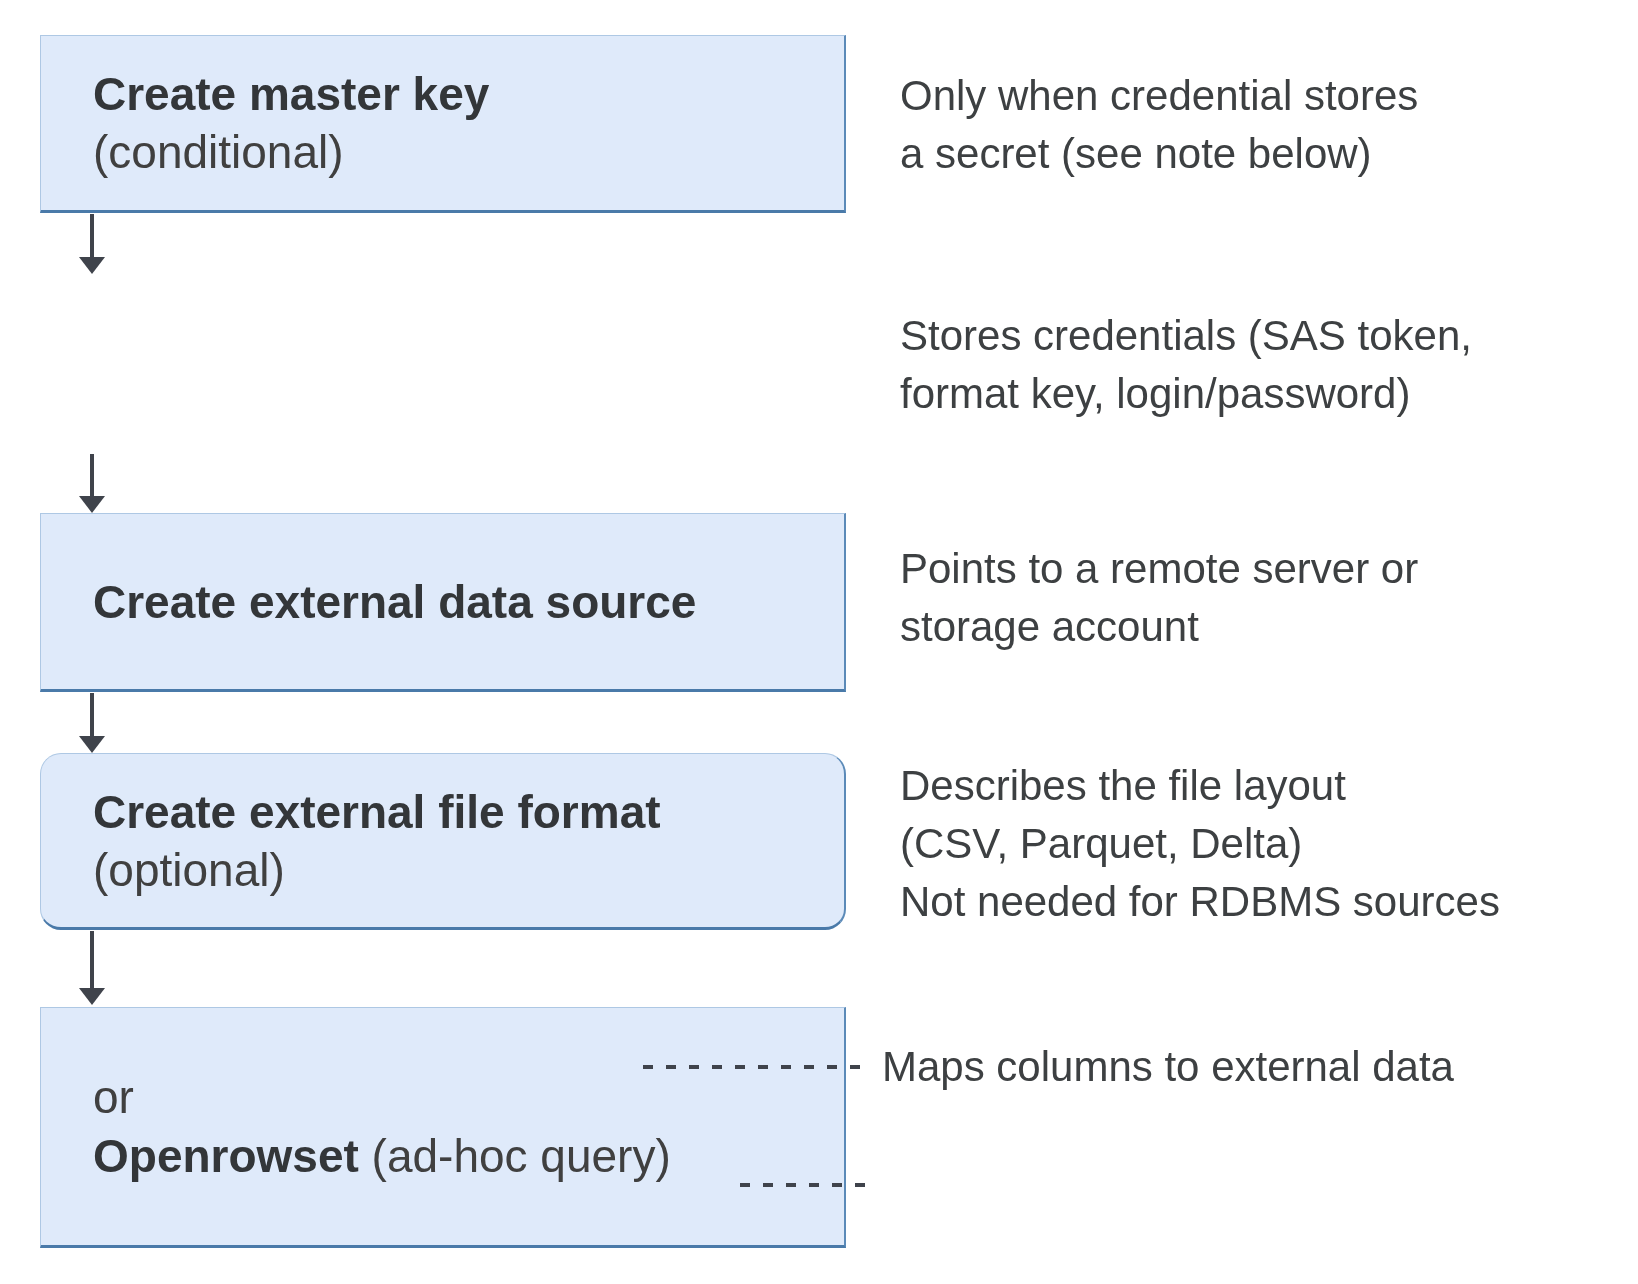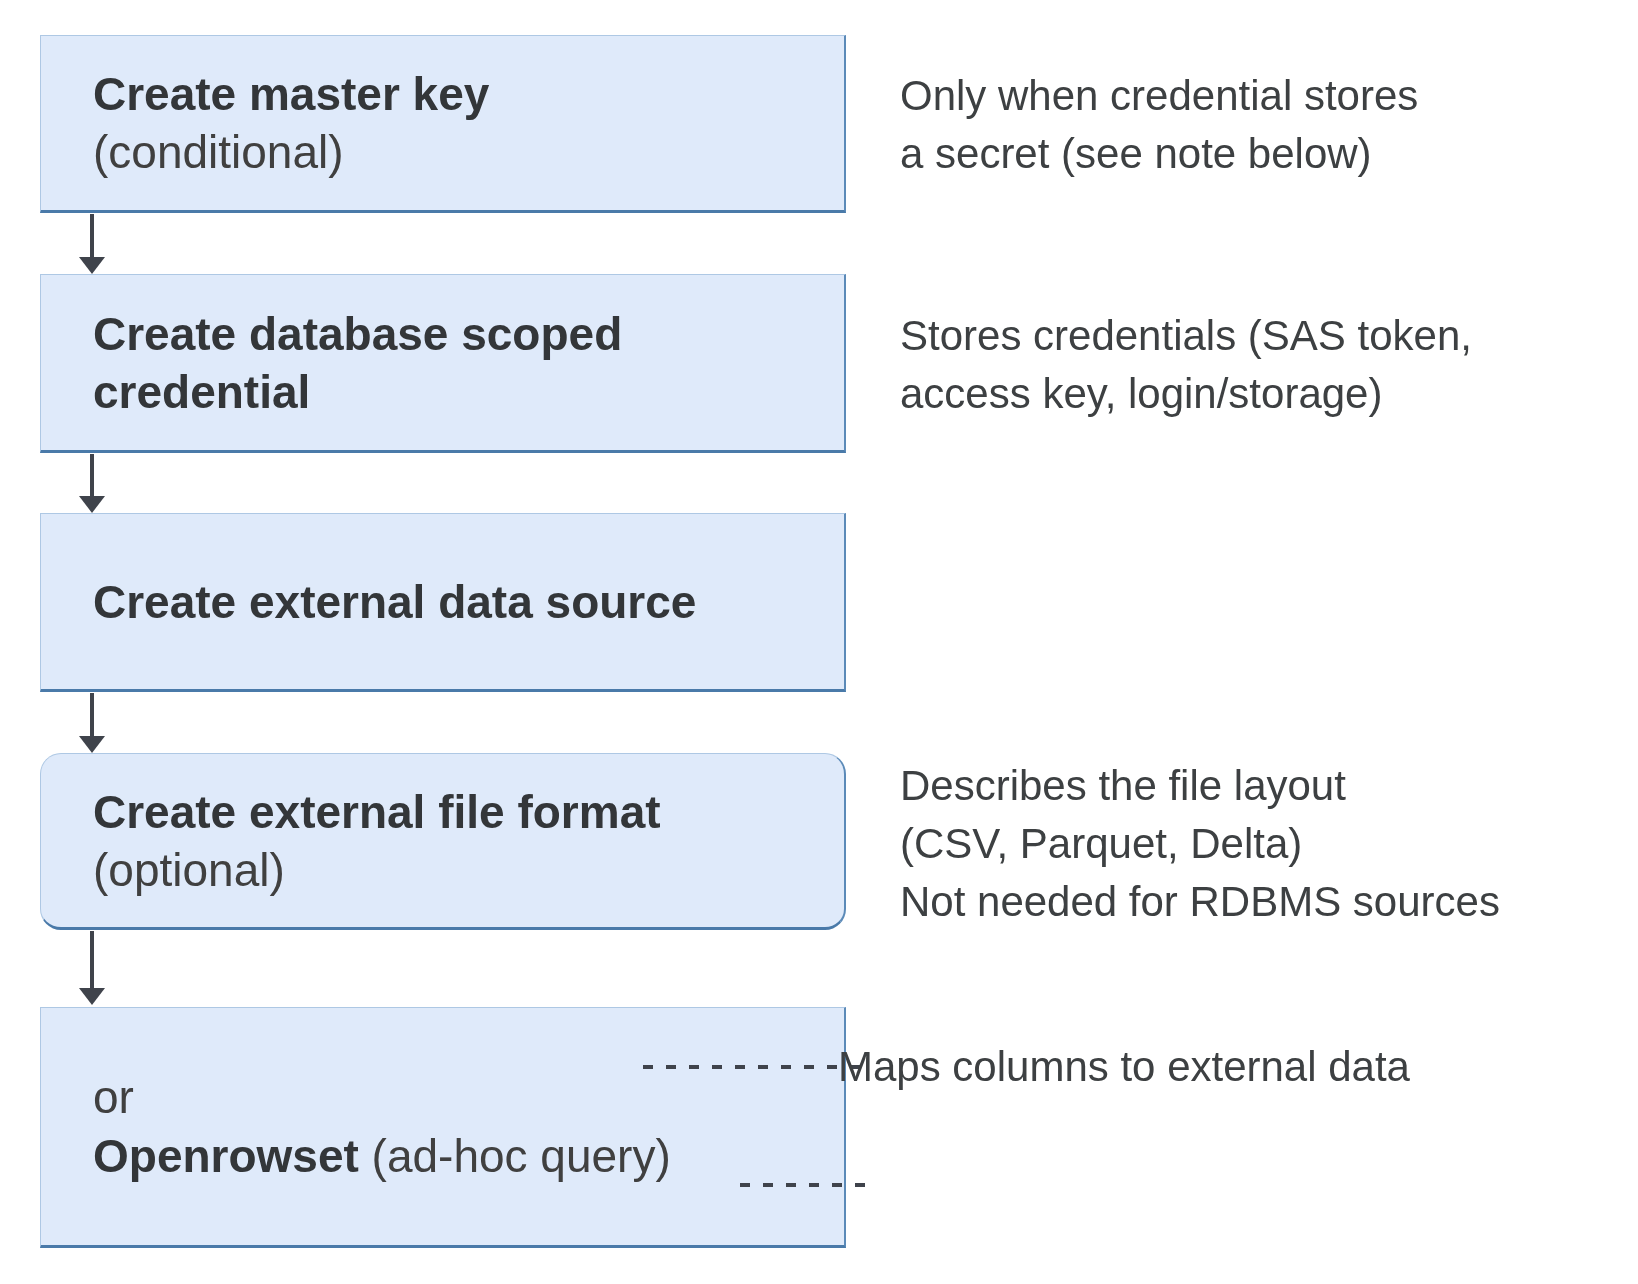--- a/index.html
+++ b/index.html
@@ -86,36 +86,36 @@
   <div class="note" style="top:67px;">
     <div>Only when credential stores</div>
     <div>a secret (see note below)</div>
   </div>
 
   <div class="arrow" style="top:214px;height:60px;">
     <div class="stem" style="height:43px;"></div>
       <div class="head"></div>
   </div>
 
-  <div class="step-box" style="top:274px;height:179px;">
-    <div class="bline bold">Create database scoped</div>
-    <div class="bline bold">credential</div>
-  </div>
   <div class="note" style="top:307px;">
     <div>Stores credentials (SAS token,</div>
-    <div>access key, login/storage)</div>
+    <div>format key, login/password)</div>
   </div>
 
   <div class="arrow" style="top:454px;height:59px;">
     <div class="stem" style="height:42px;"></div>
       <div class="head"></div>
   </div>
 
   <div class="step-box" style="top:513px;height:179px;">
     <div class="bline bold">Create external data source</div>
+  </div>
+  <div class="note" style="top:540px;">
+    <div>Points to a remote server or</div>
+    <div>storage account</div>
   </div>
 
   <div class="arrow" style="top:693px;height:60px;">
     <div class="stem" style="height:43px;"></div>
       <div class="head"></div>
   </div>
 
   <div class="step-box" style="top:753px;height:177px;border-radius:21px;">
     <div class="bline bold">Create external file format</div>
     <div class="bline reg">(optional)</div>
@@ -135,15 +135,15 @@
     <div class="bline reg">or</div>
     <div class="bline">
       <span class="bold">Openrowset</span>
       <span class="reg">(ad-hoc query)</span>
     </div>
   </div>
 
   <div class="dash" style="top:1065px;left:643px;width:226px;"></div>
   <div class="dash" style="top:1183px;left:740px;width:129px;"></div>
 
-  <div class="note" style="top:1038px;left:838px;">Maps columns to external data</div>
+  <div class="note" style="top:1038px;left:882px;">Maps columns to external data</div>
 
 </div>
 
 </body></html>

